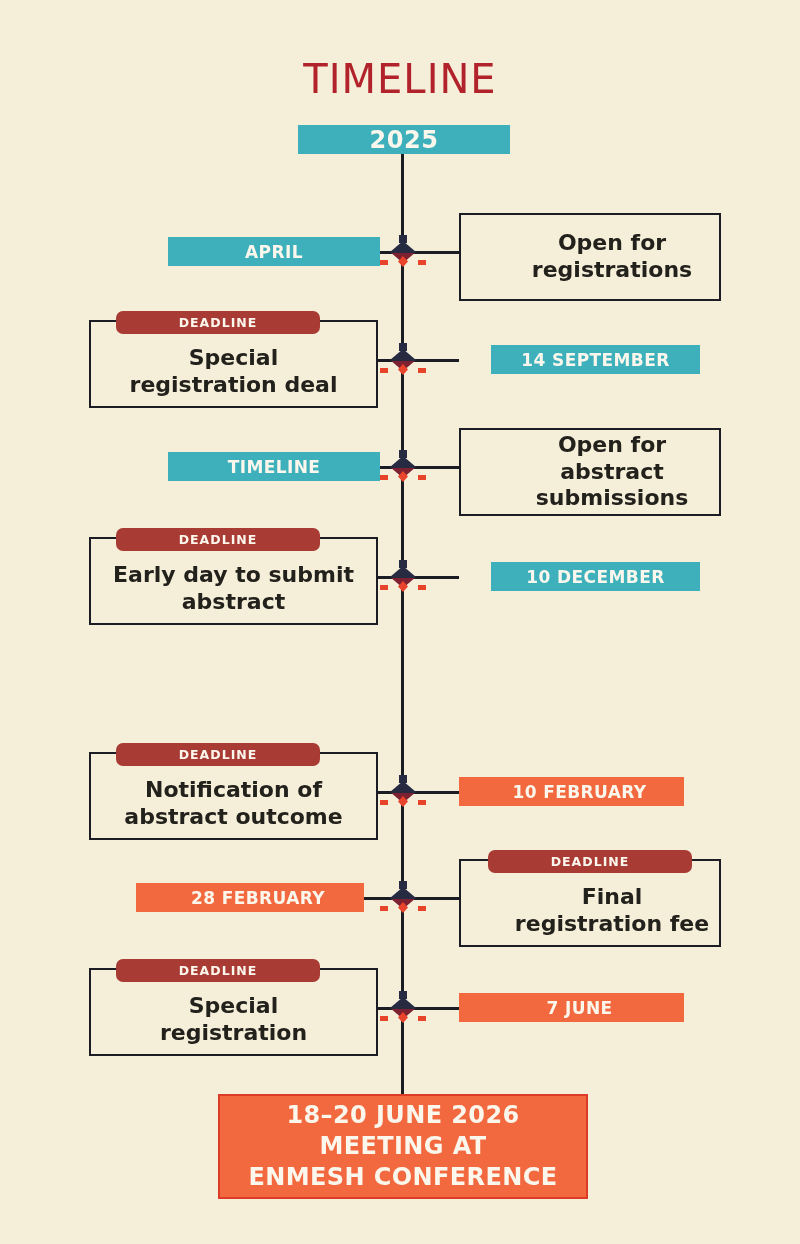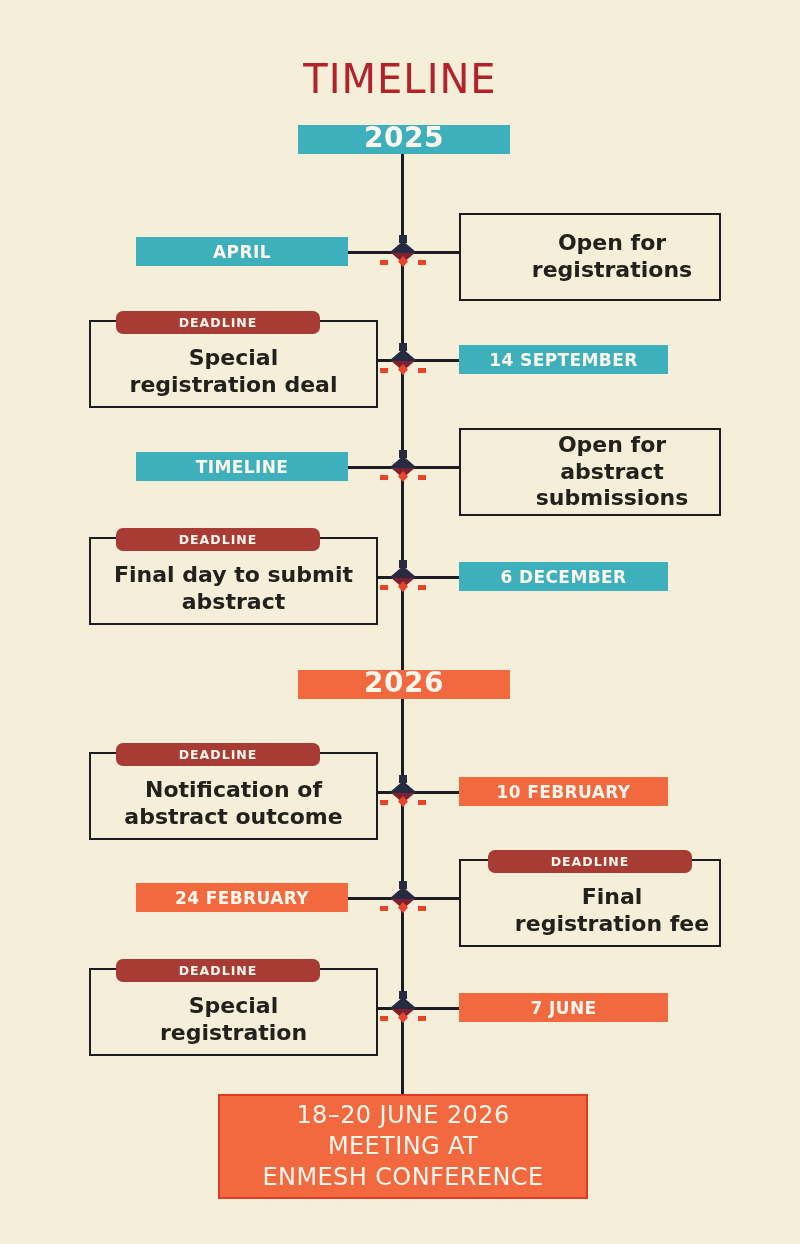--- a/index.html
+++ b/index.html
@@ -14,38 +14,38 @@
     font-size:40px;font-weight:400;letter-spacing:1px;
     color:var(--title_red,#b2222a);
   }
   .vline{
     position:absolute;left:401px;top:153px;width:3px;height:942px;
     background:var(--line,#1c1c24);z-index:0;
   }
   .era{
     position:absolute;left:298px;width:212px;height:29px;z-index:3;
     display:flex;align-items:flex-end;justify-content:center;
-    color:var(--text_light,#fbf7ec);font-weight:800;font-size:28px;letter-spacing:0.5px;
+    color:var(--text_light,#fbf7ec);font-weight:800;font-size:24px;letter-spacing:0.5px;
   }
   .era.teal{background:var(--teal,#3db0bc);}
   .era.orange{background:var(--orange,#f2683f);}
   .row{position:absolute;left:0;width:800px;height:0;}
   .hline{
     position:absolute;left:347px;top:-1px;width:112px;height:3px;
     background:var(--line,#1c1c24);z-index:1;
   }
   .banner{
     position:absolute;top:-15px;height:29px;z-index:2;
     display:flex;align-items:center;justify-content:center;
     color:var(--text_light,#fbf7ec);font-weight:800;font-size:17px;letter-spacing:0.4px;
   }
   .banner.bleft{left:136px;width:212px;}
   .banner.bright{left:459px;width:209px;text-align:right;}
-  .banner.teal{background:var(--teal,#3db0bc);}
-  .banner.orange{background:var(--orange,#f2683f);}
+  .banner.teal{background:var(--teal,#3db0bc);margin-left:32px;}
+  .banner.orange{background:var(--orange,#f2683f);padding-left:16px;}
   .box{
     position:absolute;background:var(--bg,#f5efda);
     border:2px solid var(--line,#1c1c24);z-index:2;box-sizing:border-box;
     display:flex;align-items:center;justify-content:center;text-align:center;
   }
   .box.bleft{left:89px;top:-40px;width:289px;height:88px;}
   .box.bright{left:459px;top:-39px;width:262px;height:88px;padding-left:44px;}
   .box.pad-top{padding-top:15px;}
   .box-text{
     font-size:22px;font-weight:800;color:var(--text_dark,#23211c);
@@ -73,21 +73,21 @@
   }
   .node .dot{position:absolute;top:8px;width:8px;height:5px;background:var(--accent,#e8432b);}
   .node .dl{left:-23px;}
   .node .dr{left:15px;}
   .footer{
     position:absolute;left:218px;top:1094px;width:370px;height:105px;z-index:3;
     background:var(--orange,#f2683f);border:2px solid var(--footer_border,#dd3b26);
     box-sizing:border-box;display:flex;align-items:center;justify-content:center;text-align:center;
   }
   .footer-text{
-    color:var(--text_light,#fbf7ec);font-weight:400;font-size:24px;
+    color:var(--text_light,#fbf7ec);font-weight:700;font-size:24px;
     line-height:1.28;white-space:pre-line;letter-spacing:0.4px;
   }
 </style>
 </head>
 <body>
 
 <div class="page">
 
   <div class="title">TIMELINE</div>
 
@@ -150,41 +150,38 @@
       <span class="diamond"></span>
       <span class="tip"></span>
       <span class="dot dl"></span>
       <span class="dot dr"></span>
     </div>
   </div>
 
   <div class="row" style="top:577px;">
     <div class="hline"></div>
     <div class="box bleft pad-top">
-      <div class="box-text">Final day to submit
+      <div class="box-text">Early day to submit
 abstract</div>
     </div>
     <div class="deadline dleft">
       <span>DEADLINE</span>
     </div>
     <div class="banner bright teal">
-      <span>6 DECEMBER</span>
-    </div>
-    <div class="node">
-      <span class="nub"></span>
-      <span class="diamond"></span>
-      <span class="tip"></span>
-      <span class="dot dl"></span>
-      <span class="dot dr"></span>
-    </div>
-  </div>
-
-  <div class="era orange" style="top:670px;">
-    <span>2026</span>
-  </div>
+      <span>10 DECEMBER</span>
+    </div>
+    <div class="node">
+      <span class="nub"></span>
+      <span class="diamond"></span>
+      <span class="tip"></span>
+      <span class="dot dl"></span>
+      <span class="dot dr"></span>
+    </div>
+  </div>
+
 
   <div class="row" style="top:792px;">
     <div class="hline"></div>
     <div class="box bleft pad-top">
       <div class="box-text">Notification of
 abstract outcome</div>
     </div>
     <div class="deadline dleft">
       <span>DEADLINE</span>
     </div>
@@ -196,21 +193,21 @@
       <span class="diamond"></span>
       <span class="tip"></span>
       <span class="dot dl"></span>
       <span class="dot dr"></span>
     </div>
   </div>
 
   <div class="row" style="top:898px;">
     <div class="hline"></div>
     <div class="banner bleft orange">
-      <span>24 FEBRUARY</span>
+      <span>28 FEBRUARY</span>
     </div>
     <div class="box bright pad-top">
       <div class="box-text">Final
 registration fee</div>
     </div>
     <div class="deadline dright">
       <span>DEADLINE</span>
     </div>
     <div class="node">
       <span class="nub"></span>

